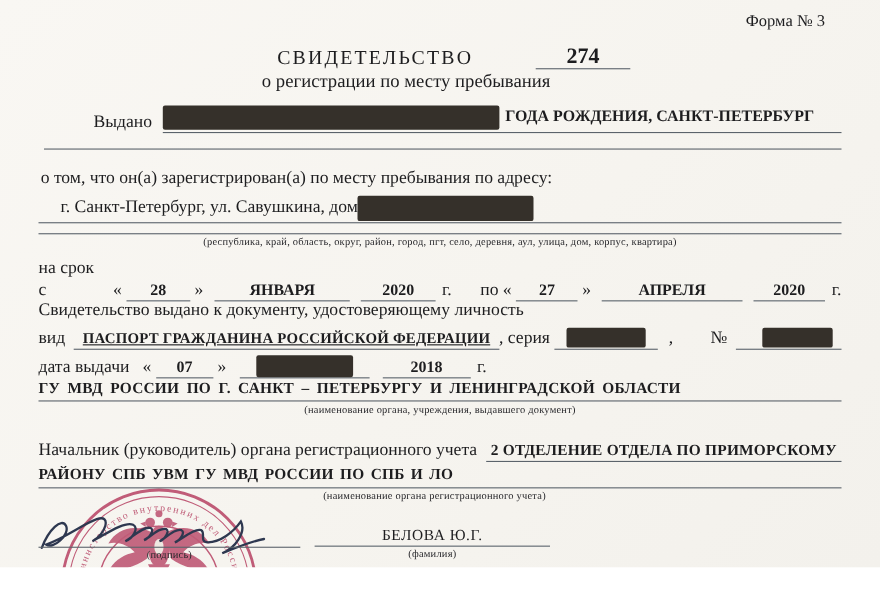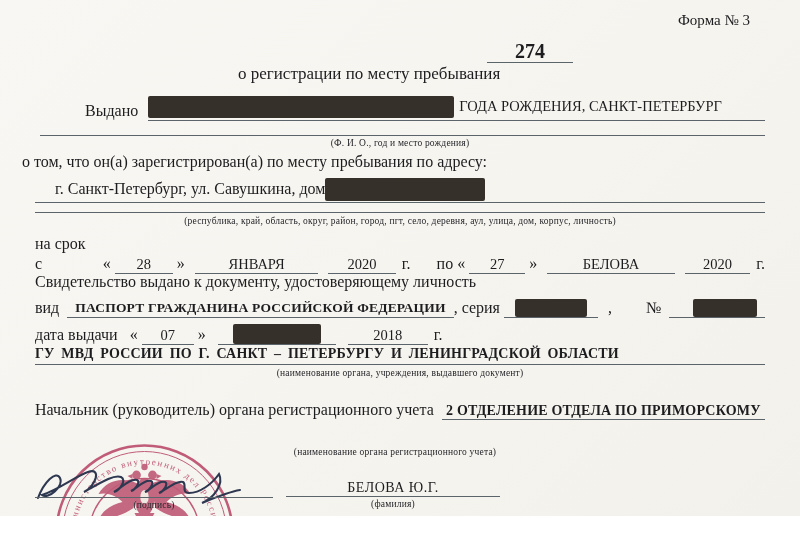--- a/index.html
+++ b/index.html
@@ -9,80 +9,80 @@
     background:linear-gradient(135deg,#f9f7f3 0%,#f6f4ef 55%,#f3f1ec 100%);
     font-family:"Liberation Serif","DejaVu Serif",serif;
     color:#1d1d1f;
     overflow:hidden;
   }
   .abs{position:absolute;}
   .t16{font-size:16px;line-height:1.25;}
   .caption{font-size:9.5px;color:#26262a;text-align:center;letter-spacing:.2px;}
   .rule{border-bottom:1px solid #5b636b;}
   .cell{display:inline-block;text-align:center;border-bottom:1px solid #5b636b;}
-  .bold{font-weight:normal;text-align:center;}
+  .bold{font-weight:bold;text-align:center;}
   .upper{font-weight:bold;font-size:13.5px;letter-spacing:.2px;}
   .redact{display:inline-block;background:#35302a;border-radius:2px;vertical-align:middle;}
   .row{display:flex;align-items:flex-end;}
   .qm{padding:0 4px;}
   .gsuf{padding-left:6px;}
   .sig-svg{stroke:#2e3850;fill:none;stroke-width:2.1;stroke-linecap:round;}
   .stamp-wrap{mix-blend-mode:multiply;opacity:.88;}
 </style>
 </head>
 <body>
 
 <div class="page">
 
   <div class="abs" style="top:12px;right:50px;font-size:15px;">Форма № 3</div>
 
+  <div class="abs" style="top:42px;left:252px;font-size:18px;letter-spacing:2px;">СВИДЕТЕЛЬСТВО</div>
   <div class="abs cell" style="top:40px;left:487px;width:86px;height:22px;font-size:20px;font-weight:bold;">274</div>
   <div class="abs" style="top:64px;left:238px;font-size:17px;">о регистрации по месту пребывания</div>
 
   <div class="abs row" style="top:94px;left:85px;right:35px;height:27px;">
     <span class="t16" style="padding-right:10px;">Выдано</span>
     <span class="row rule" style="flex:1;align-items:center;height:27px;">
       <span class="redact" style="width:306px;height:22px;"></span>
       <span class="bold" style="font-size:14.5px;padding-left:5px;white-space:nowrap;">ГОДА РОЖДЕНИЯ, САНКТ-ПЕТЕРБУРГ</span>
     </span>
   </div>
   <div class="abs rule" style="top:122px;left:40px;right:35px;height:13px;"></div>
-  <div class="abs caption" style="top:138px;left:35px;right:35px;">(Ф. И. О., год и место рождения)</div>
 
-  <div class="abs t16" style="top:152px;left:22px;">о том, что он(а) зарегистрирован(а) по месту пребывания по адресу:</div>
+  <div class="abs t16" style="top:152px;left:37px;">о том, что он(а) зарегистрирован(а) по месту пребывания по адресу:</div>
 
   <div class="abs row rule" style="top:176px;left:35px;right:35px;height:26px;align-items:center;">
     <span class="t16" style="white-space:nowrap;margin-left:20px;">г. Санкт-Петербург, ул. Савушкина, дом</span>
     <span class="redact" style="width:160px;height:23px;"></span>
   </div>
   <div class="abs rule" style="top:200px;left:35px;right:35px;height:12px;"></div>
-  <div class="abs caption" style="top:216px;left:35px;right:35px;">(республика, край, область, округ, район, город, пгт, село, деревня, аул, улица, дом, корпус, личность)</div>
+  <div class="abs caption" style="top:216px;left:35px;right:35px;">(республика, край, область, округ, район, город, пгт, село, деревня, аул, улица, дом, корпус, квартира)</div>
 
   <div class="abs row t16" style="top:234px;left:35px;right:35px;">
     <span>на срок с</span>
     <span class="qm" style="padding-left:10px;">«</span>
     <span class="cell bold" style="width:62px;font-size:14.5px;">28</span>
     <span class="qm">»</span>
     <span class="cell bold" style="width:132px;font-size:14.5px;margin-left:6px;">ЯНВАРЯ</span>
     <span class="cell bold" style="width:72px;font-size:14.5px;margin-left:10px;">2020</span>
     <span class="gsuf">г.</span>
     <span style="padding-left:26px;">по</span>
     <span class="qm">«</span>
     <span class="cell bold" style="width:60px;font-size:14.5px;">27</span>
     <span class="qm">»</span>
-    <span class="cell bold" style="width:136px;font-size:14.5px;margin-left:6px;">БЕЛОВА</span>
+    <span class="cell bold" style="width:136px;font-size:14.5px;margin-left:6px;">АПРЕЛЯ</span>
     <span class="cell bold" style="width:70px;font-size:14.5px;margin-left:10px;">2020</span>
     <span class="gsuf">г.</span>
   </div>
 
   <div class="abs t16" style="top:272px;left:35px;">Свидетельство выдано к документу, удостоверяющему личность</div>
 
   <div class="abs row t16" style="top:297px;left:35px;right:35px;">
     <span>вид</span>
-    <span class="cell upper" style="padding:0 8px;margin-left:8px;">ПАСПОРТ ГРАЖДАНИНА РОССИЙСКОЙ ФЕДЕРАЦИИ</span>
+    <span class="cell upper" style="padding:0 8px;margin-left:8px;text-decoration:underline;">ПАСПОРТ ГРАЖДАНИНА РОССИЙСКОЙ ФЕДЕРАЦИИ</span>
     <span>, серия</span>
     <span class="cell" style="width:94px;margin-left:4px;"><span class="redact" style="width:72px;height:18px;"></span></span>
     <span style="padding-left:10px;">,</span>
     <span style="padding-left:34px;">№</span>
     <span class="cell" style="flex:1;margin-left:8px;text-align:left;"><span class="redact" style="width:64px;height:18px;margin-left:24px;"></span></span>
   </div>
 
   <div class="abs row t16" style="top:323px;left:35px;right:300px;">
     <span>дата выдачи</span>
     <span class="qm" style="padding-left:12px;">«</span>
@@ -94,20 +94,23 @@
   </div>
 
   <div class="abs rule" style="top:344px;left:35px;right:35px;height:20px;">
     <span class="upper" style="font-size:14px;word-spacing:3px;">ГУ МВД РОССИИ ПО Г. САНКТ – ПЕТЕРБУРГУ И ЛЕНИНГРАДСКОЙ ОБЛАСТИ</span>
   </div>
   <div class="abs caption" style="top:368px;left:35px;right:35px;">(наименование органа, учреждения, выдавшего документ)</div>
 
   <div class="abs row" style="top:400px;left:35px;right:35px;">
     <span class="t16" style="white-space:nowrap;">Начальник (руководитель) органа регистрационного учета</span>
     <span class="cell upper" style="flex:1;font-size:14px;margin-left:8px;">2 ОТДЕЛЕНИЕ ОТДЕЛА  ПО ПРИМОРСКОМУ</span>
+  </div>
+  <div class="abs rule" style="top:422px;left:35px;right:35px;height:21px;">
+    <span class="upper" style="font-size:14px;word-spacing:2px;">РАЙОНУ СПБ УВМ  ГУ  МВД РОССИИ  ПО СПБ  И  ЛО</span>
   </div>
   <div class="abs caption" style="top:447px;left:35px;right:45px;">(наименование органа регистрационного учета)</div>
 
   <div class="abs stamp-wrap" style="top:441px;left:52px;width:185px;height:185px;z-index:2;">
     <svg width="185" height="185" viewBox="0 0 185 185">
       <g stroke="#bf4a6e" fill="none">
         <circle cx="92.5" cy="92.5" r="88" stroke-width="2.6"></circle>
         <circle cx="92.5" cy="92.5" r="82" stroke-width="1"></circle>
         <circle cx="92.5" cy="92.5" r="55" stroke-width="1.4"></circle>
       </g>

